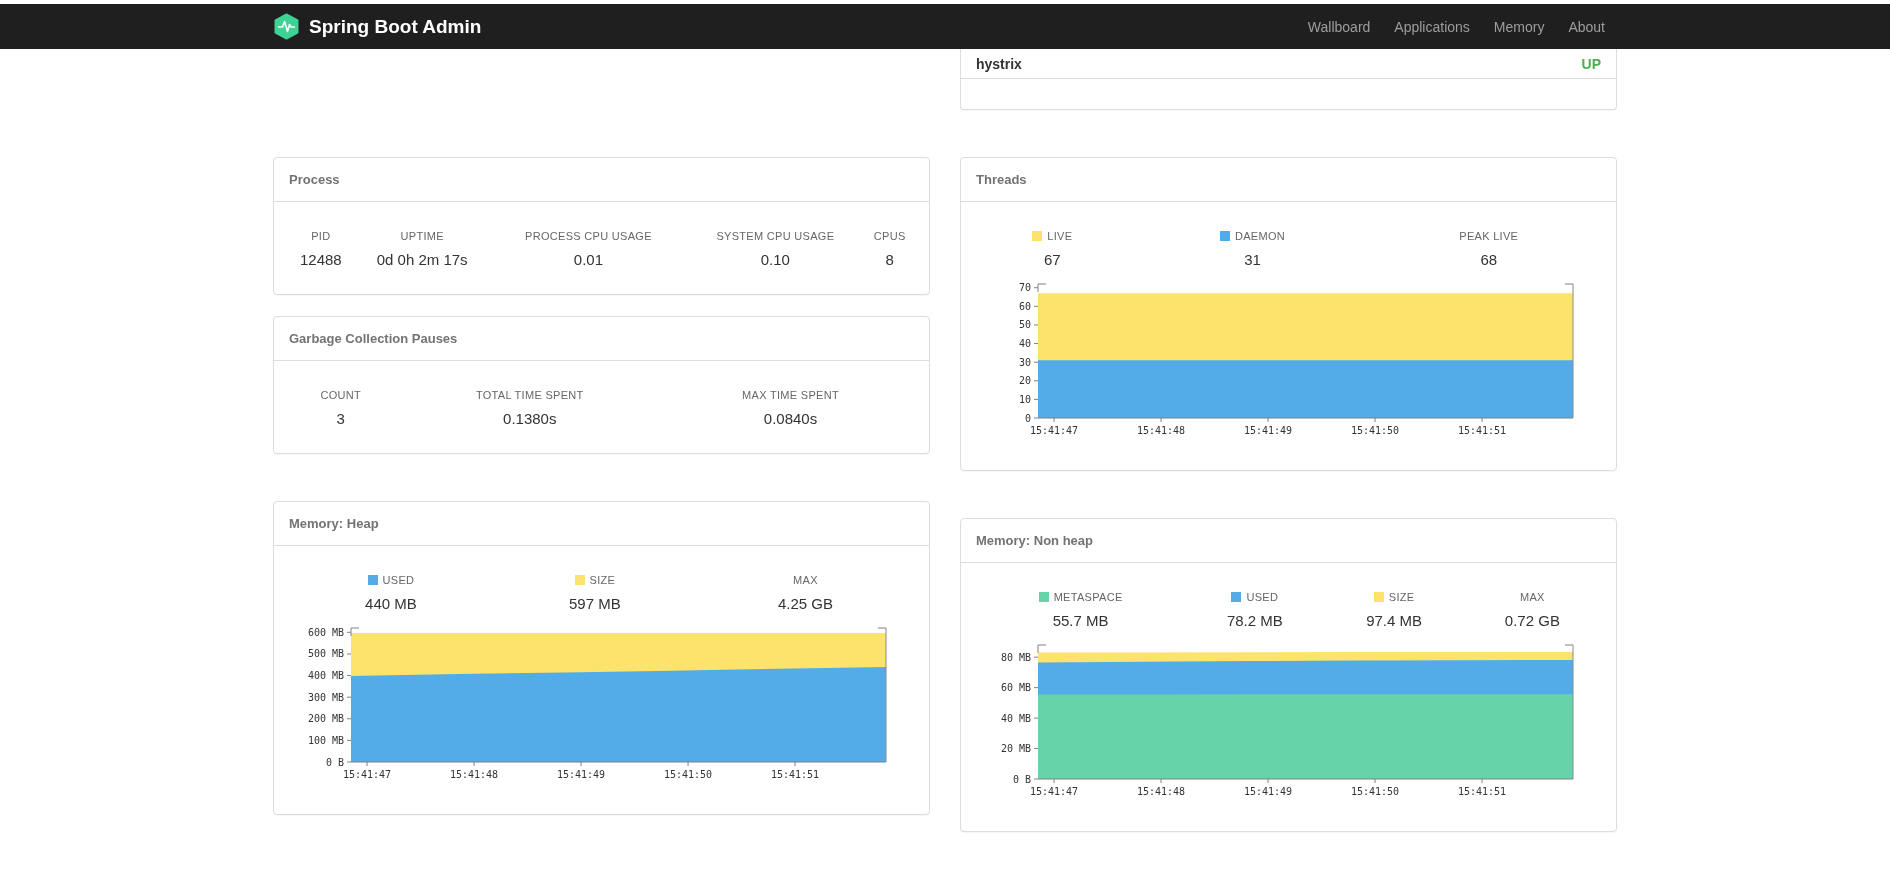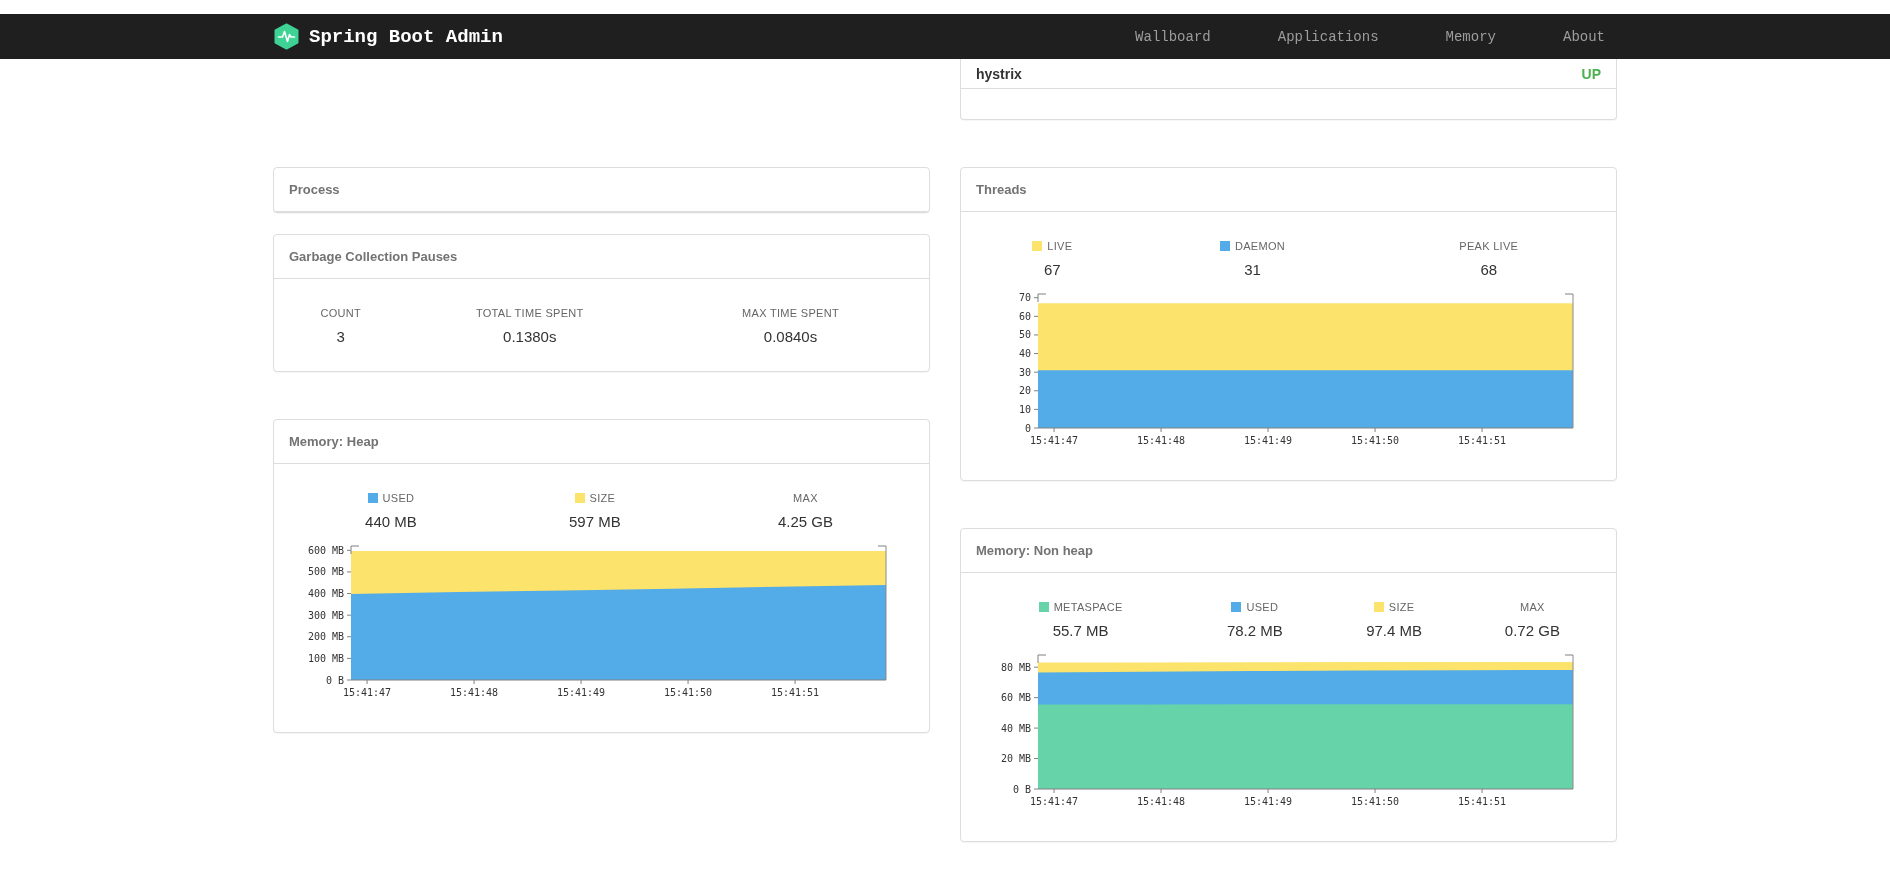--- a/index.html
+++ b/index.html
@@ -10,41 +10,39 @@
     color: #333;
   }
   
   .navbar {
     height: 45px;
     background: #1f1f1f;
     width: 100%;
   }
   .navbar-inner {
     width: 1374px;
-    margin: 14px auto;
+    margin: 4px auto;
     padding: 0 15px;
     height: 45px;
     display: flex;
     align-items: center;
-    font-family: Liberation Mono, monospace;
   }
   .brand {
     display: flex;
     align-items: center;
     gap: 9px;
     color: #fff;
     font-size: 19px;
     font-weight: bold;
     text-decoration: none;
   }
   .nav-links {
     margin-left: auto;
     display: flex;
     align-items: center;
-    gap: 43px;
   }
   .nav-links a {
     color: #9d9d9d;
     font-size: 14px;
     text-decoration: none;
     padding: 0 12px;
   }
   
   .container { width: 1374px; margin: 0 auto; padding: 0 15px; }
   .row { display: flex; margin: 0 -15px; }
@@ -137,20 +135,40 @@
 </div>
 
 <div class="container">
   <div class="row">
 
     <div class="col">
       <div class="spacer"></div>
 
       <div class="panel panel-tight">
         <div class="panel-heading">Process</div>
+        <div class="panel-body">
+          <table class="metric-table">
+            <tbody>
+                <tr>
+              <th>PID</th>
+              <th>UPTIME</th>
+              <th>PROCESS CPU USAGE</th>
+              <th>SYSTEM CPU USAGE</th>
+              <th>CPUS</th>
+            </tr>
+            <tr>
+              <td>12488</td>
+              <td>0d 0h 2m 17s</td>
+              <td>0.01</td>
+              <td>0.10</td>
+              <td>8</td>
+            </tr>
+          </tbody>
+            </table>
+        </div>
       </div>
 
       <div class="panel">
         <div class="panel-heading">Garbage Collection Pauses</div>
         <div class="panel-body">
           <table class="metric-table">
             <tbody>
                 <tr>
               <th>COUNT</th>
               <th>TOTAL TIME SPENT</th>

